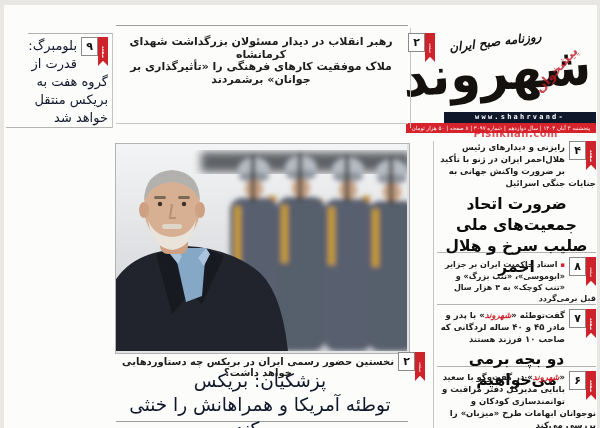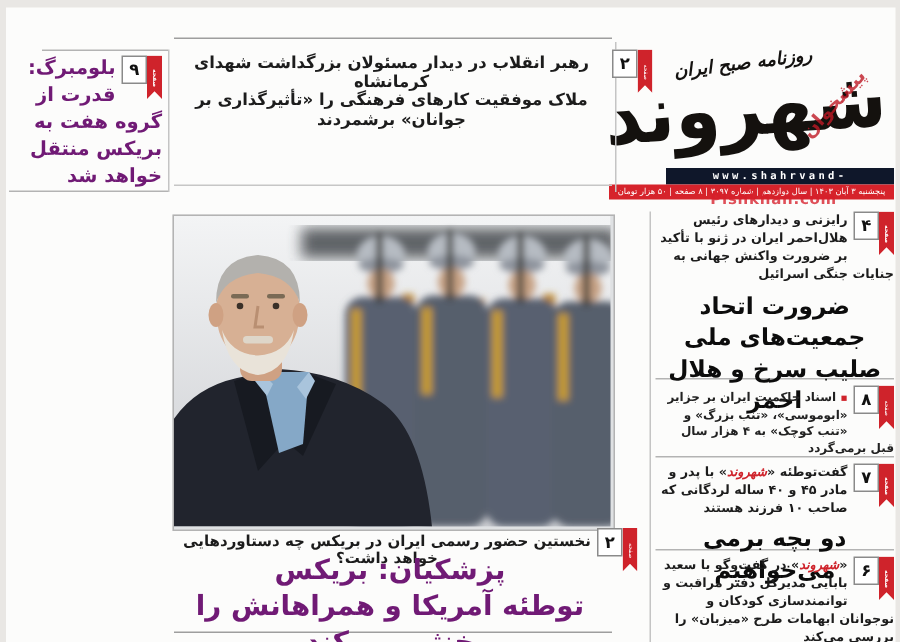--- a/index.html
+++ b/index.html
@@ -30,21 +30,21 @@
   .badge{display:inline-flex;align-items:flex-start;direction:ltr;vertical-align:top;}
   .badge .num{width:15px;height:17px;background:#fff;border:1px solid #8a8a8a;color:#111;
               font-size:11px;font-weight:bold;text-align:center;line-height:17px;}
   .badge .rib{width:10px;height:29px;background:#cf232b;color:#fff;font-size:4px;line-height:10px;
               writing-mode:vertical-rl;text-align:center;padding-top:2px;box-sizing:border-box;
               clip-path:polygon(0 0,100% 0,100% 100%,50% 82%,0 100%);}
   .fl{float:right;margin:0 0 2px 4px;}
 
   
   .kicker{font-weight:bold;color:#1c1c1c;}
-  .headline{font-weight:bold;color:#701a75;}
+  .headline{font-weight:normal;color:#0f172a;}
   .left-story{position:absolute;top:37px;left:6px;width:102px;font-size:13px;line-height:18px;
               text-align:right;font-weight:bold;}
   .lead-kicker{position:absolute;top:36px;left:120px;width:282px;text-align:center;font-size:11px;line-height:12.5px;}
   .lead-headline{position:absolute;top:66px;left:114px;width:292px;text-align:center;font-size:27px;letter-spacing:-.5px;}
   .brics-kicker{position:absolute;top:356px;left:120px;width:276px;text-align:center;font-size:10px;}
   .brics-headline{position:absolute;top:369px;left:114px;width:292px;text-align:center;font-size:18.5px;line-height:24px;}
 
   .rc-item{position:absolute;left:437px;width:159px;}
   .rc-kicker{font-size:8.5px;line-height:12px;text-align:right;font-weight:bold;color:#1c1c1c;}
   .rc-headline{clear:both;text-align:center;font-weight:bold;color:#0c0c0c;font-size:15.5px;line-height:21px;}

